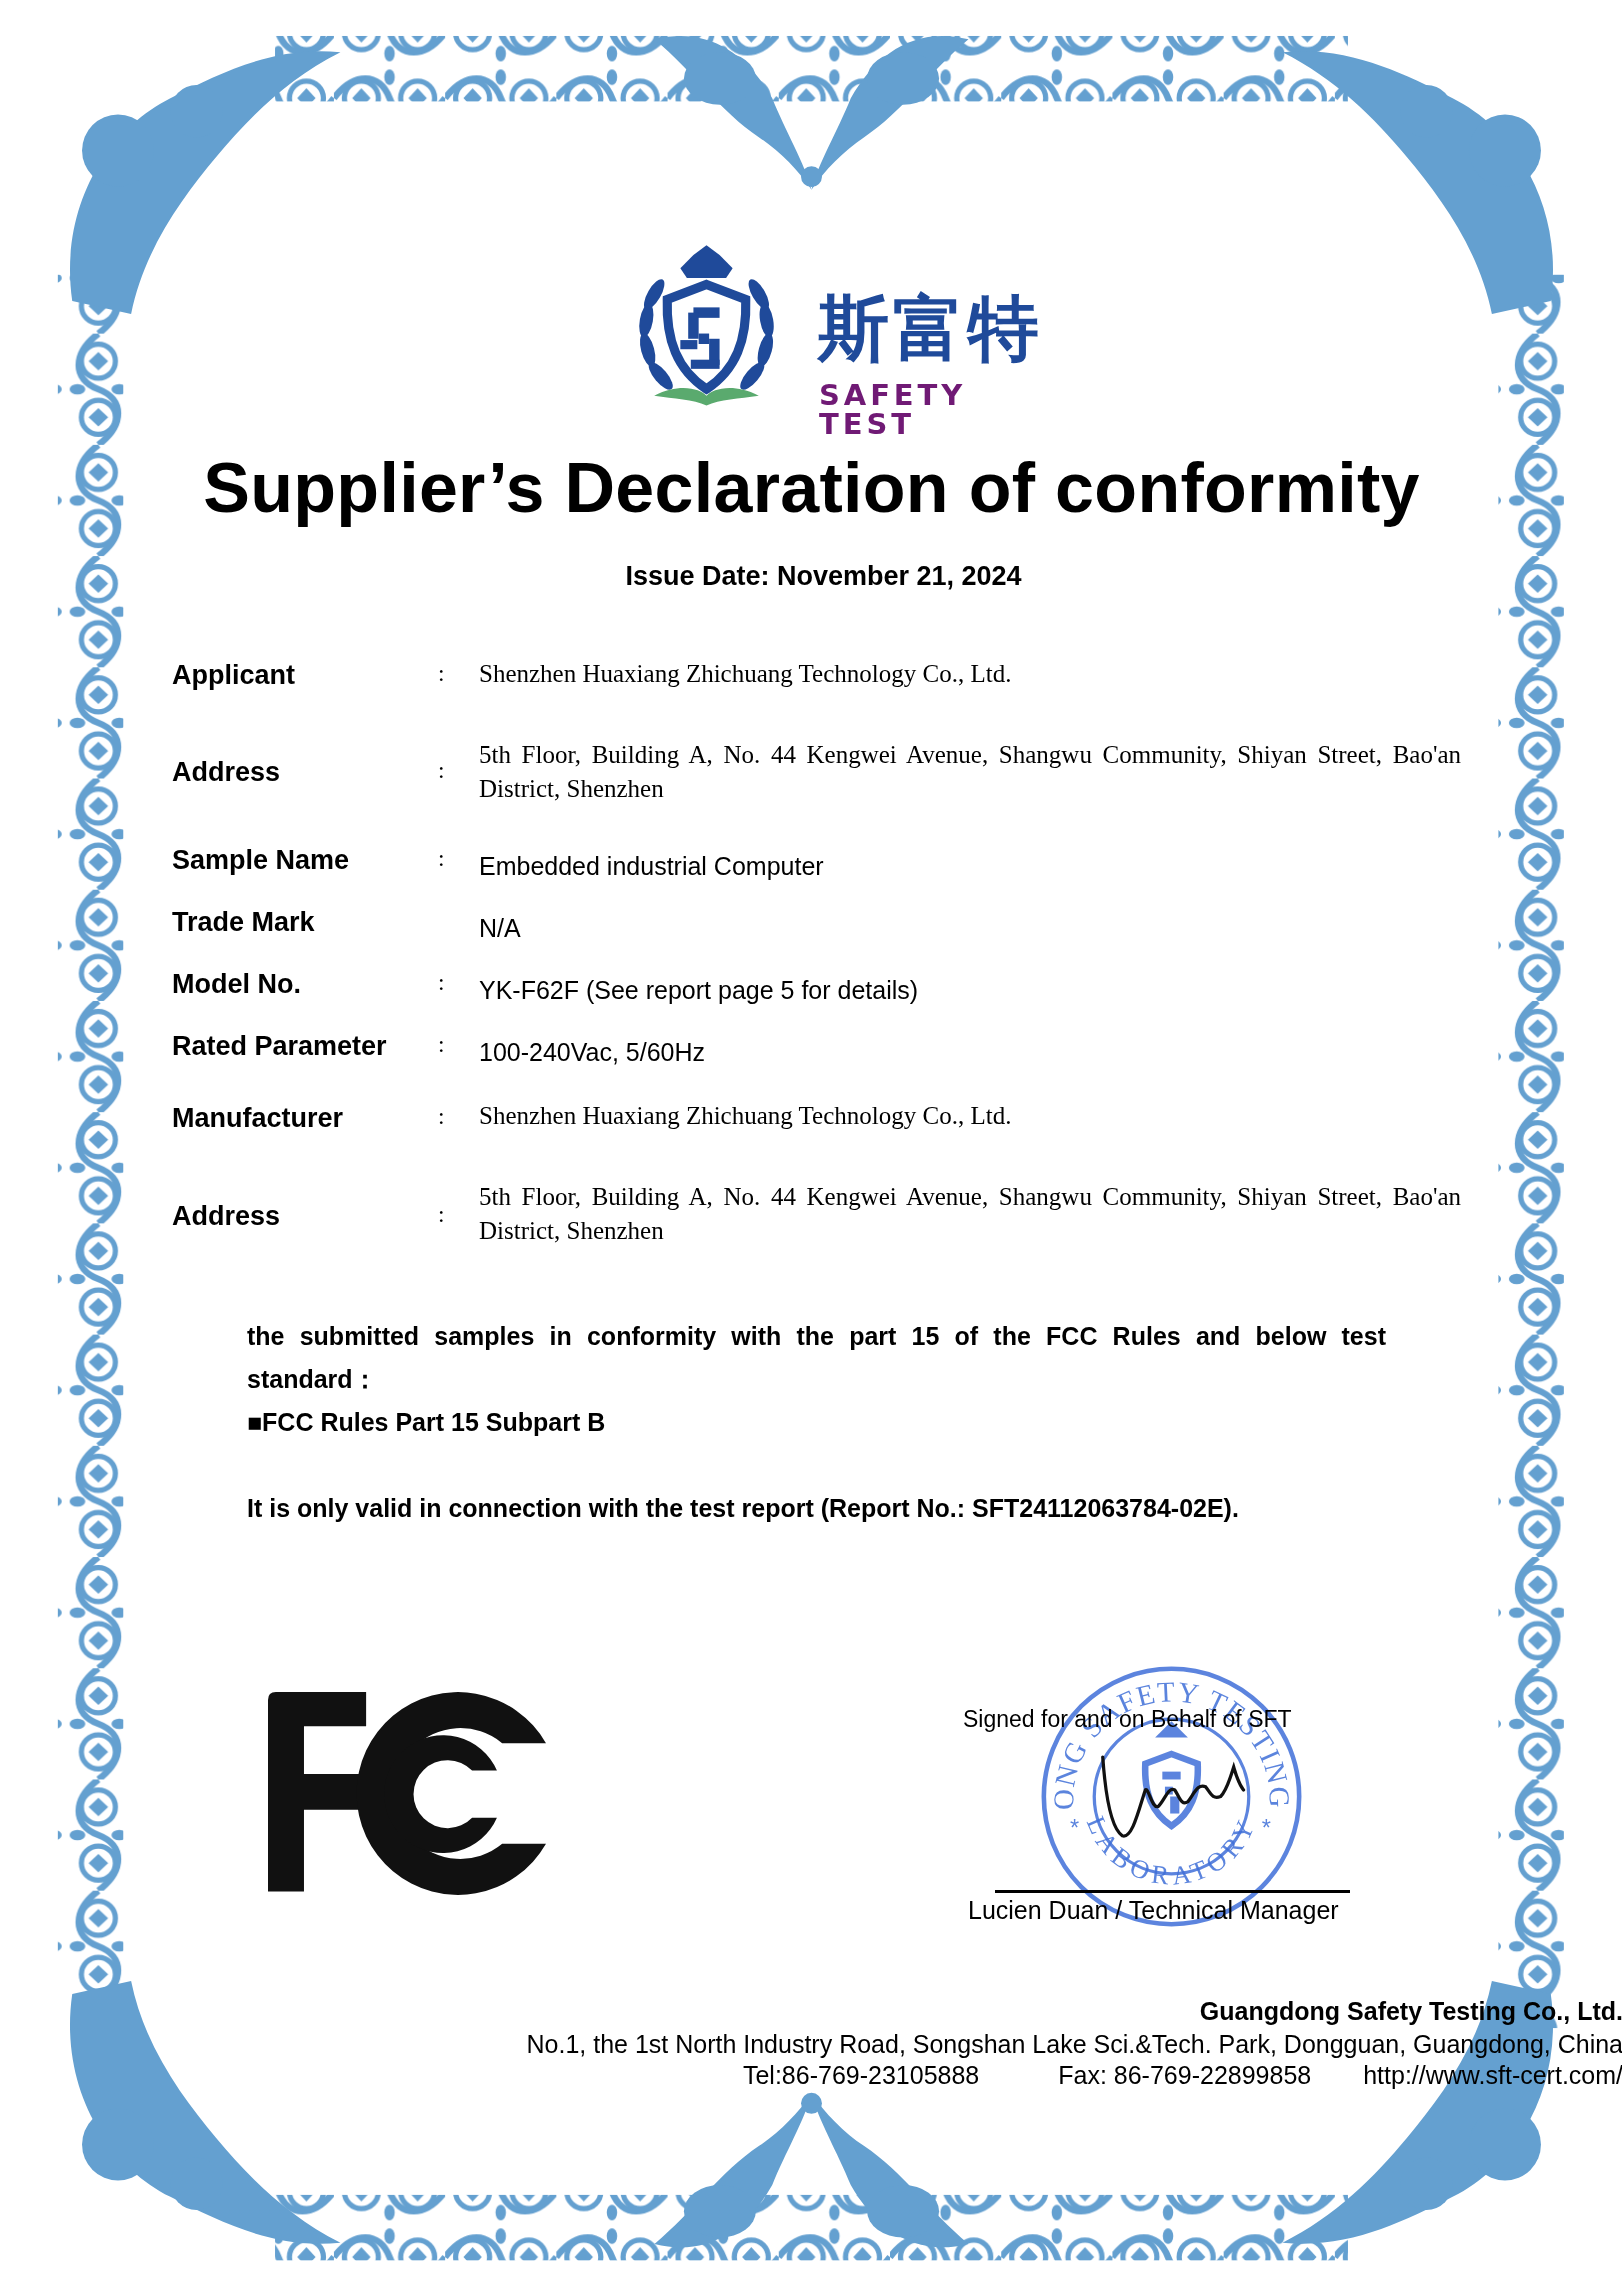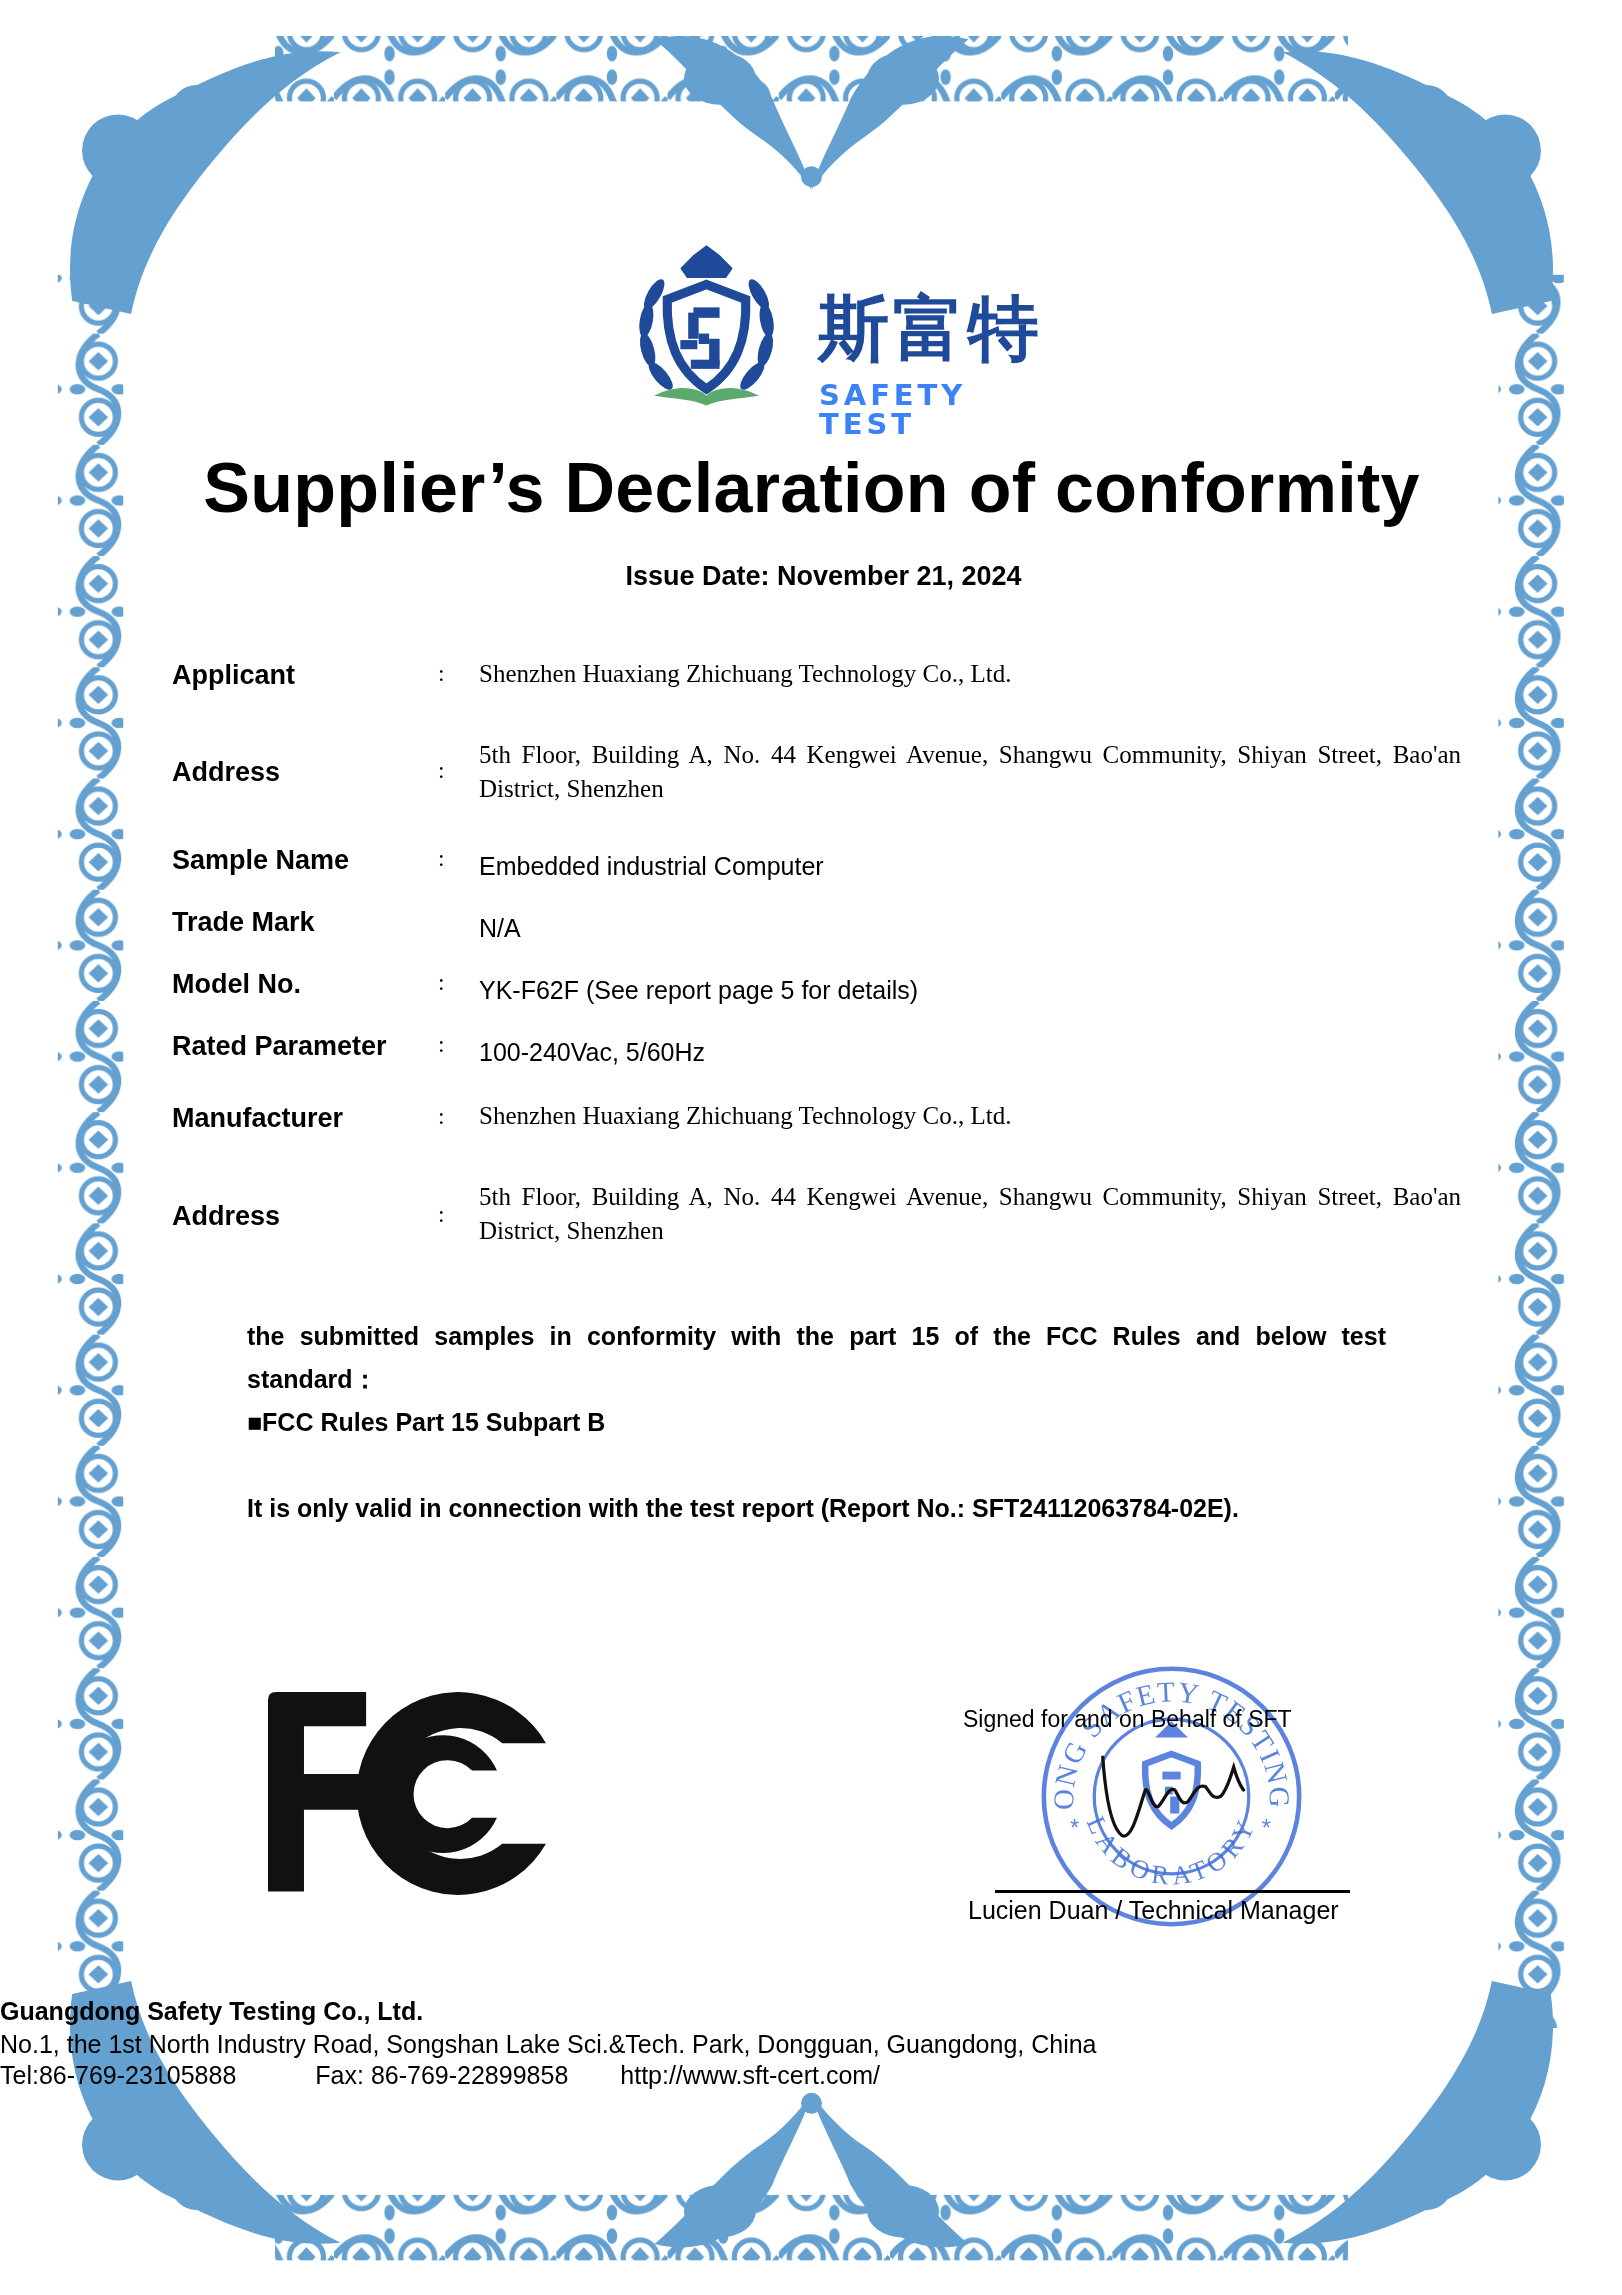--- a/index.html
+++ b/index.html
@@ -5,21 +5,21 @@
   html, body { margin:0; padding:0; background:#ffffff; }
   body { width:1623px; height:2295px; position:relative; overflow:hidden; font-family:"Liberation Sans", sans-serif; color:#000; }
   .abs { position:absolute; }
 
   
   .border-svg { position:absolute; left:0; top:0; width:1623px; height:2295px; }
 
   
   .logo { left:628px; top:242px; width:419px; height:170px; }
   .logo-cn { position:absolute; left:190px; top:51px; font-family:"DejaVu Sans", sans-serif; font-weight:bold; font-size:71px; letter-spacing:3.9px; color:#1f4a9a; line-height:1; }
-  .logo-en { position:absolute; left:191px; top:139px; font-family:"DejaVu Sans", sans-serif; font-weight:bold; font-size:29px; letter-spacing:3.9px; color:#3b82f6; line-height:1; }
+  .logo-en { position:absolute; left:191px; top:139px; font-family:"DejaVu Sans", sans-serif; font-weight:bold; font-size:29px; letter-spacing:3.9px; color:#701a75; line-height:1; }
 
   
   .title { left:0; width:1623px; top:450px; text-align:center; font-weight:bold; font-size:70px; line-height:1.1; letter-spacing:0.3px; }
   .issue { left:0; width:1623px; top:561px; text-align:center; font-weight:bold; font-size:27px;padding-left:12px; }
 
   
   .f-label { left:172px; font-weight:bold; font-size:27px; line-height:1; }
   .f-colon { left:438px; font-size:23.6px; font-family:"Liberation Serif", serif; line-height:1; }
   .f-val-serif { left:479px; width:982px; font-family:"Liberation Serif", serif; font-size:25px; line-height:34px; text-align:justify; text-align-last:left; }
   .f-val-sans { left:479px; font-size:25px; line-height:1; }
@@ -33,21 +33,21 @@
   
   .fcc { left:268px; top:1692px; width:278px; height:203px; }
 
   
   .stamp { left:1034px; top:1659px; width:275px; height:275px; }
   .signed { left:963px; top:1708px; font-size:23px; line-height:1; }
   .sig-line { left:995px; top:1890px; width:355px; height:3.3px; background:#000; }
   .signer { left:968px; top:1898px; font-size:25px; line-height:1; }
 
   
-  .footer { left:0; width:1623px; text-align:left; font-size:25px; line-height:1; }
+  .footer { left:0; width:1623px; text-align:right; font-size:25px; line-height:1; }
   .footer.company { top:1999px; font-weight:bold; }
   .footer.addr { top:2032px; }
   .footer.contact { top:2063px; }
   .footer.contact span { display:inline-block; }
   .footer.contact .tel { margin-right:79px; }
   .footer.contact .fax { margin-right:52px; }
 </style>
 </head>
 <body>
 

